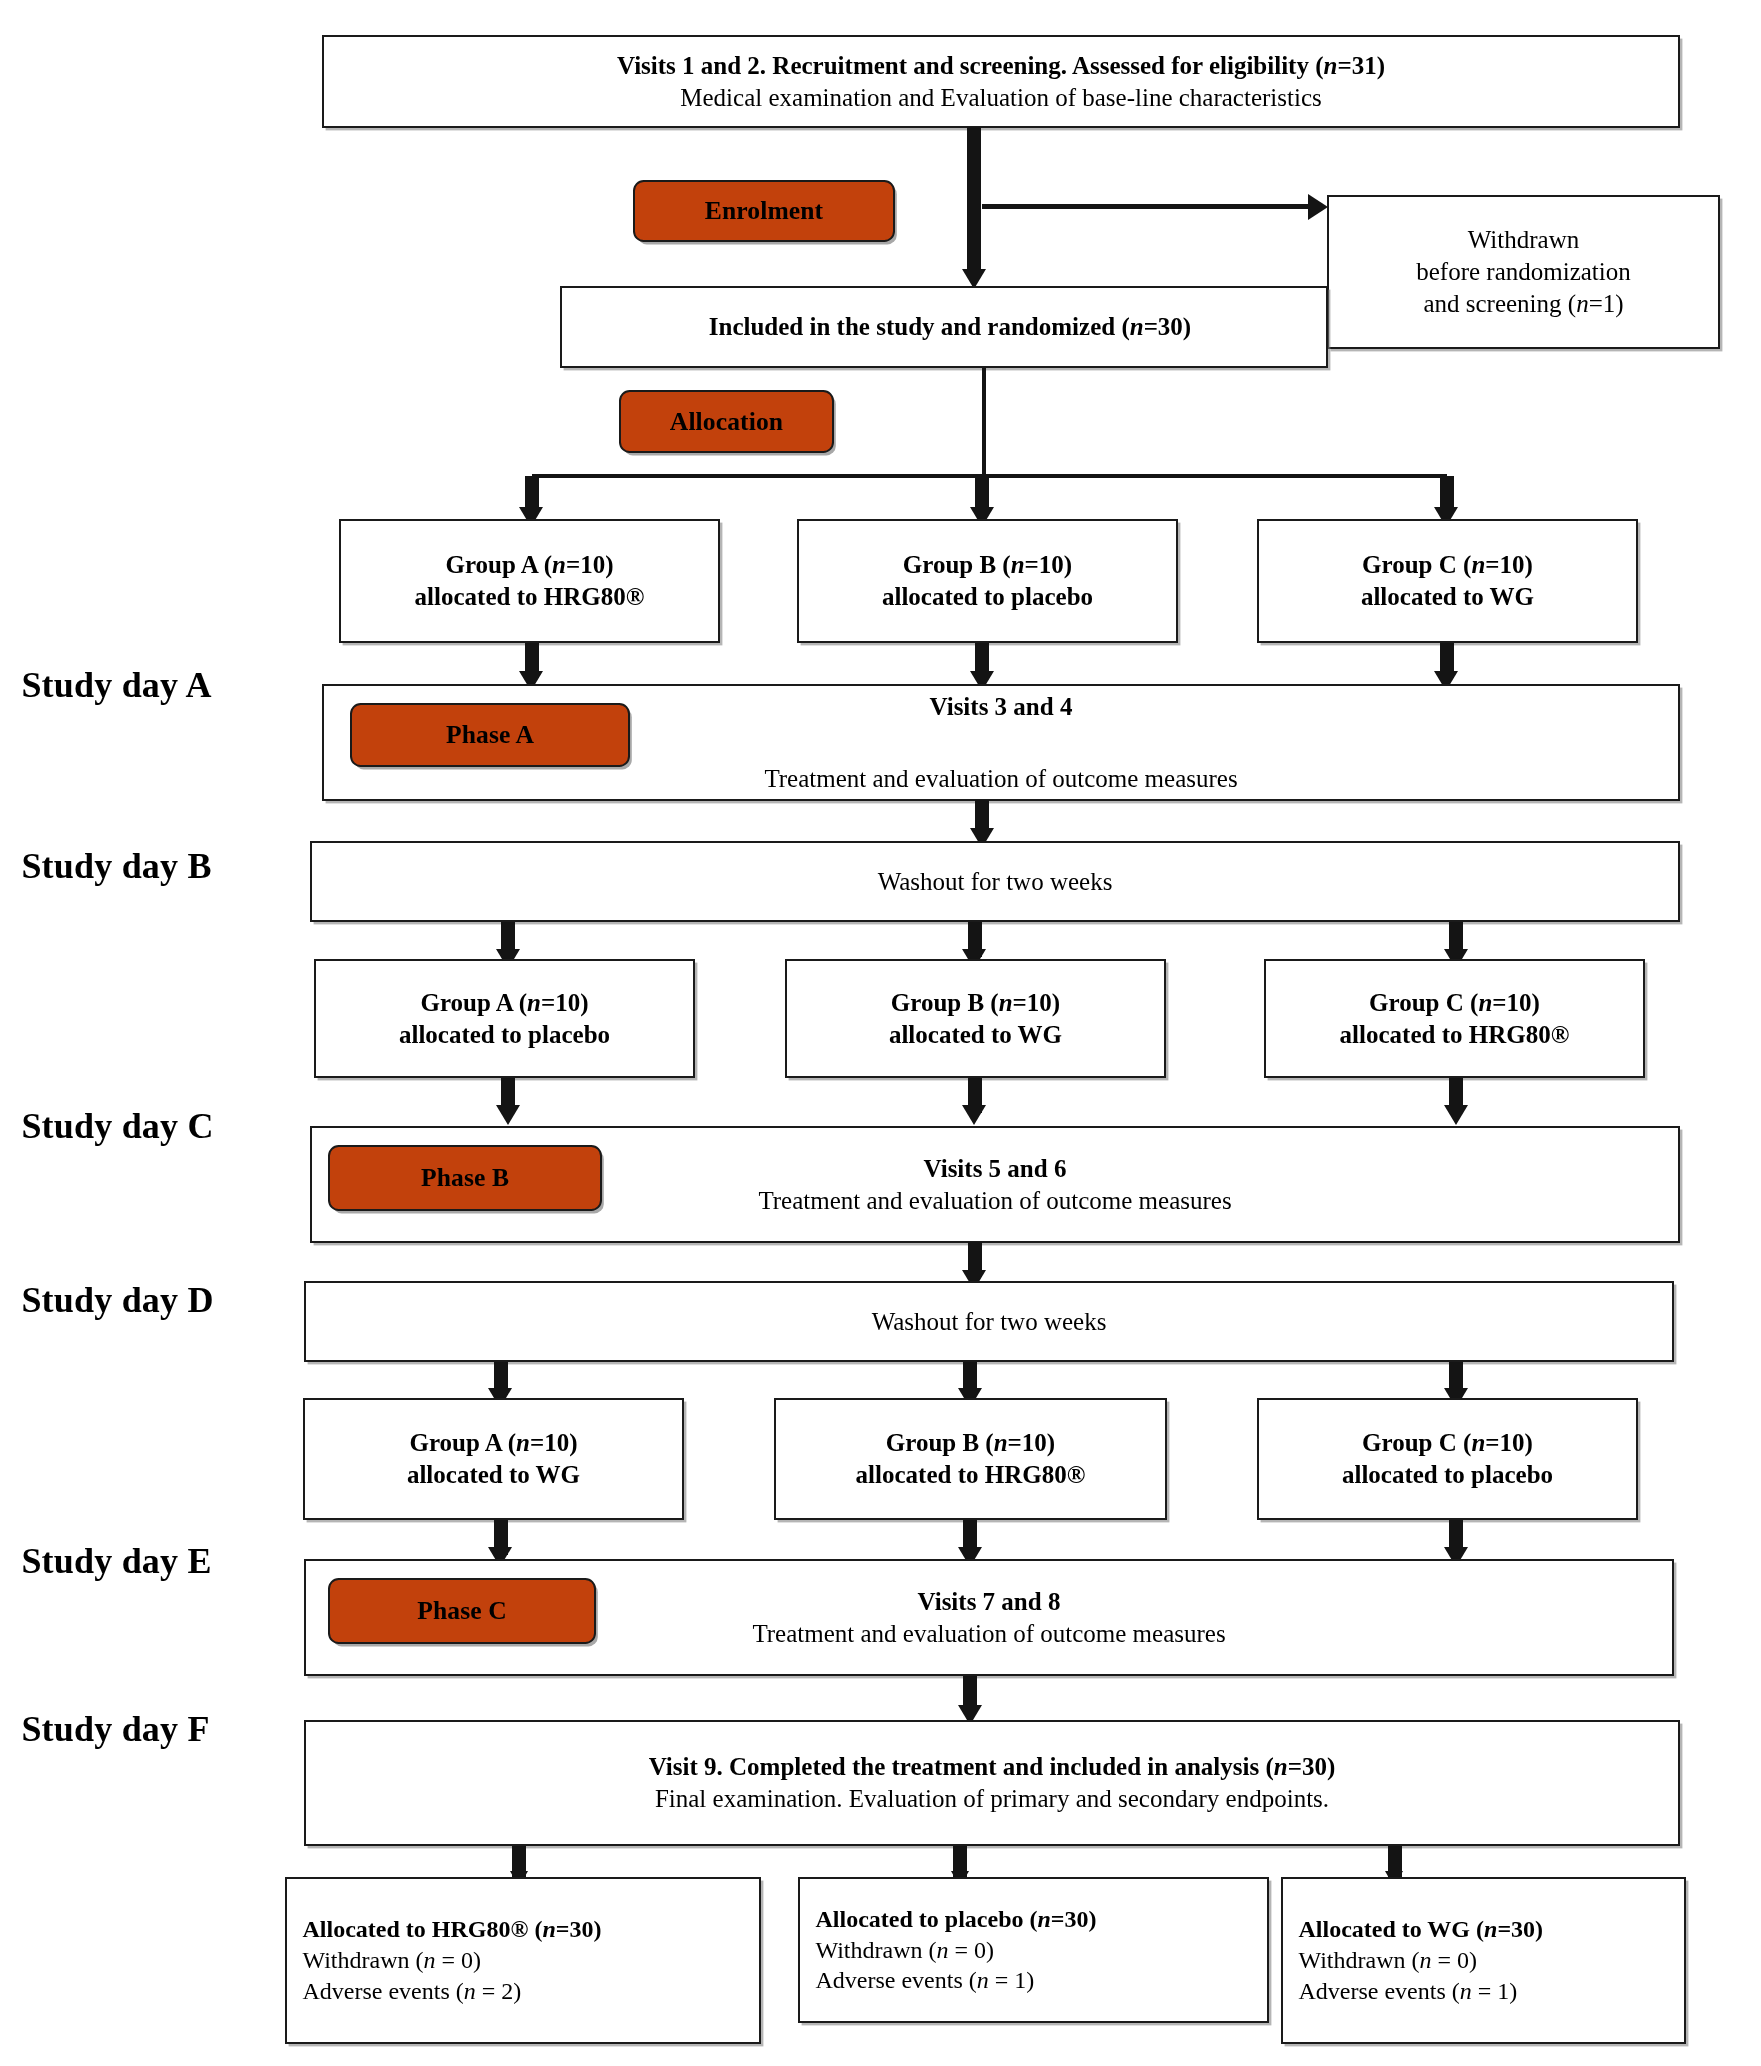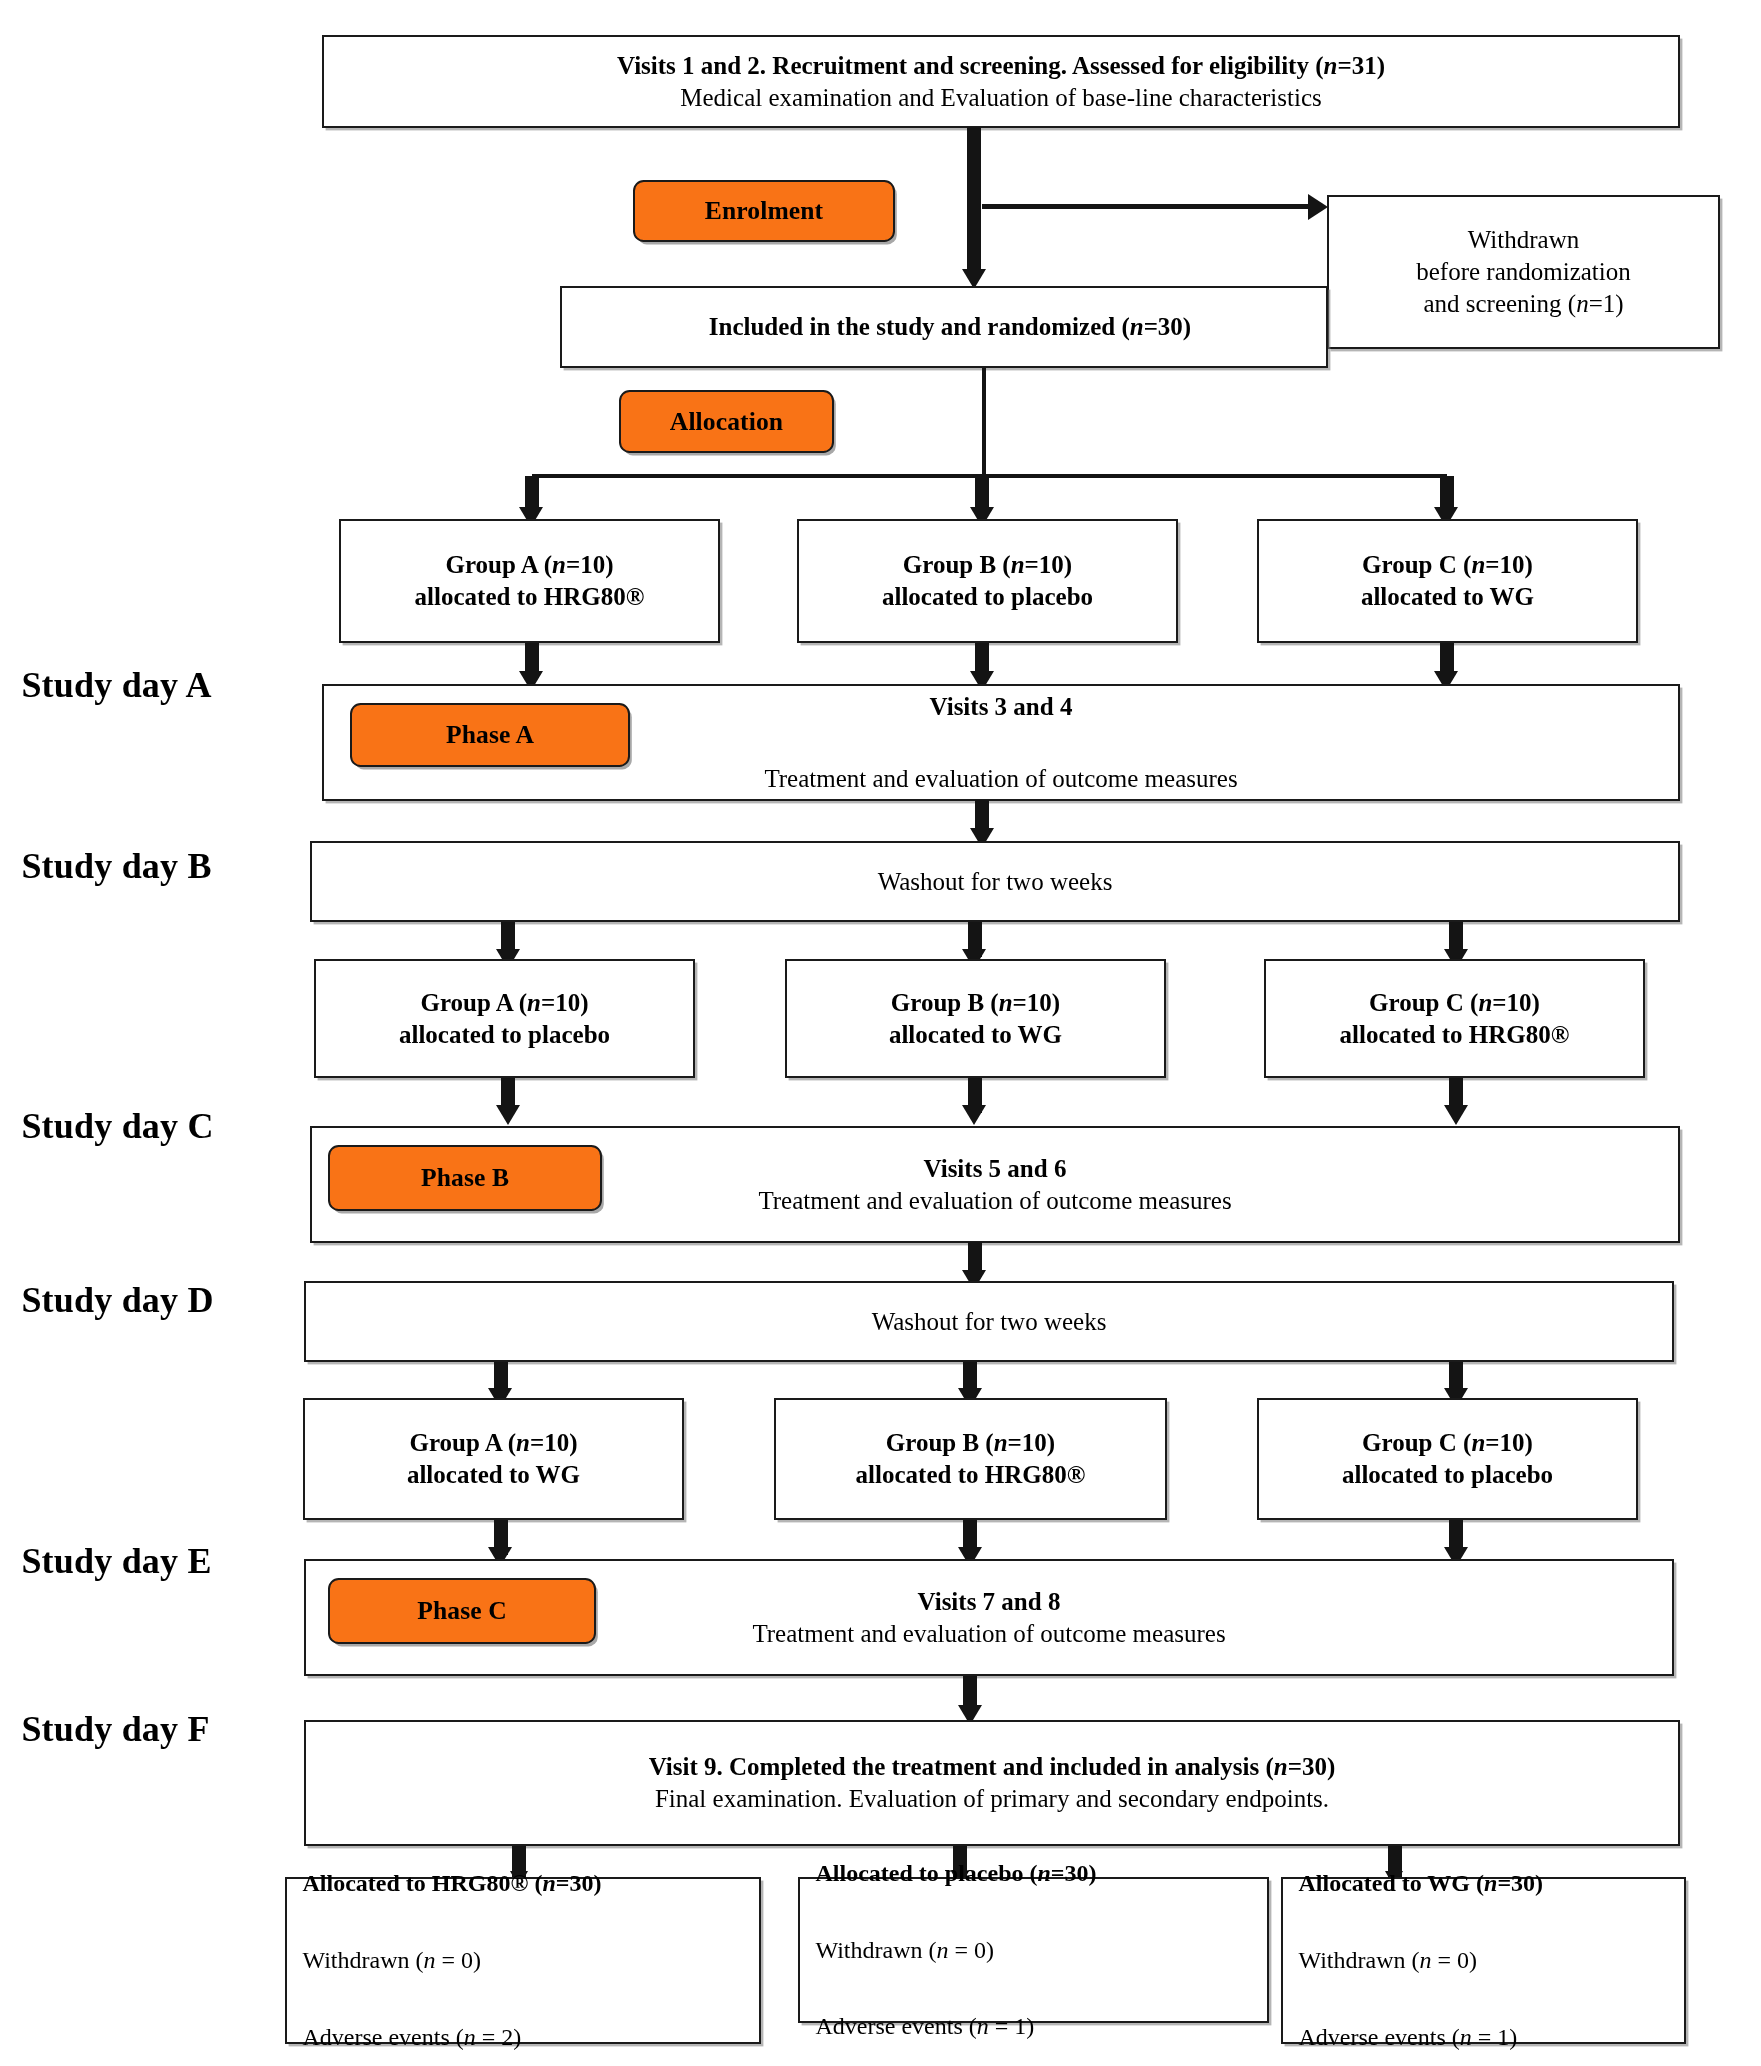--- a/index.html
+++ b/index.html
@@ -32,33 +32,32 @@
     flex-direction: column;
     align-items: center;
     justify-content: center;
     text-align: center;
     line-height: 1.28;
   }
   .node.leftal {
     align-items: flex-start;
     text-align: left;
     padding-left: 15.5px;
-    gap: 46px;
   }
 
   .ln       { display: block; font-size: 25px; }
   .ln.b     { font-weight: bold; }
   .ln.sm    { font-size: 24px; }
   i.n       { font-style: italic; }
 
   
   .badge {
     position: absolute;
     box-sizing: border-box;
-    background: #f97316;
+    background: #c2410c;
     border: 2.4px solid #1a1a1a;
     border-radius: 10.7px;
     box-shadow: 3px 3.6px 0 -1.2px rgba(110,110,110,0.6);
     display: flex;
     align-items: center;
     justify-content: center;
     font-weight: bold;
     font-size: 25.6px;
     letter-spacing: 0.1px;
   }

